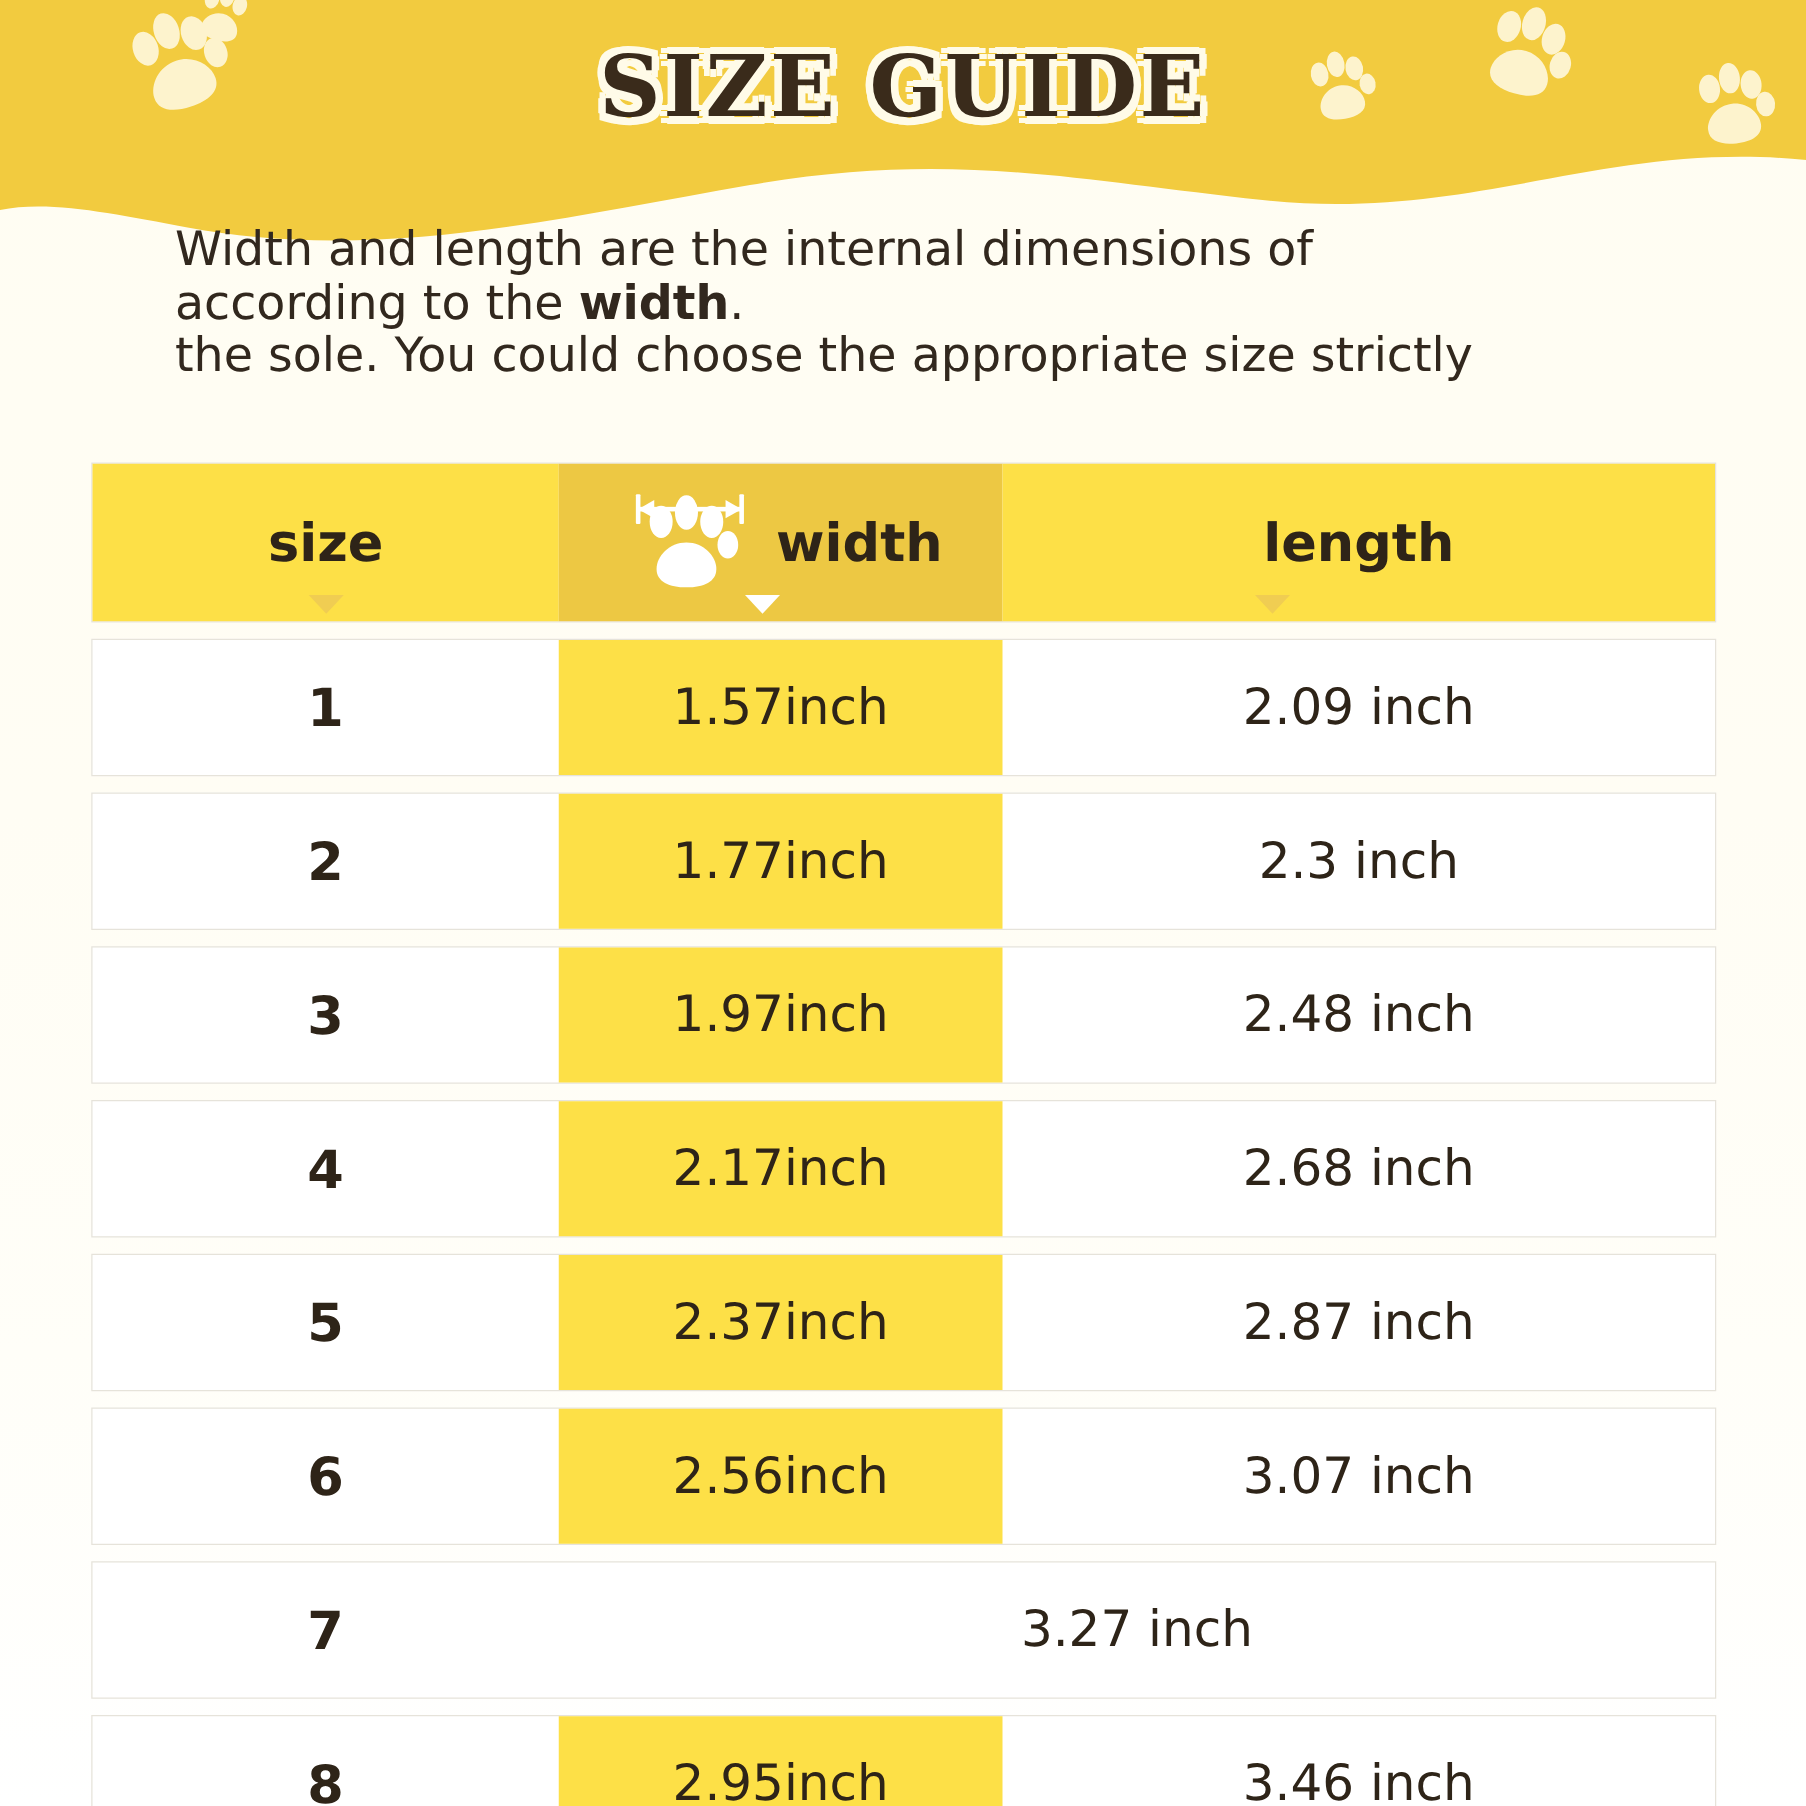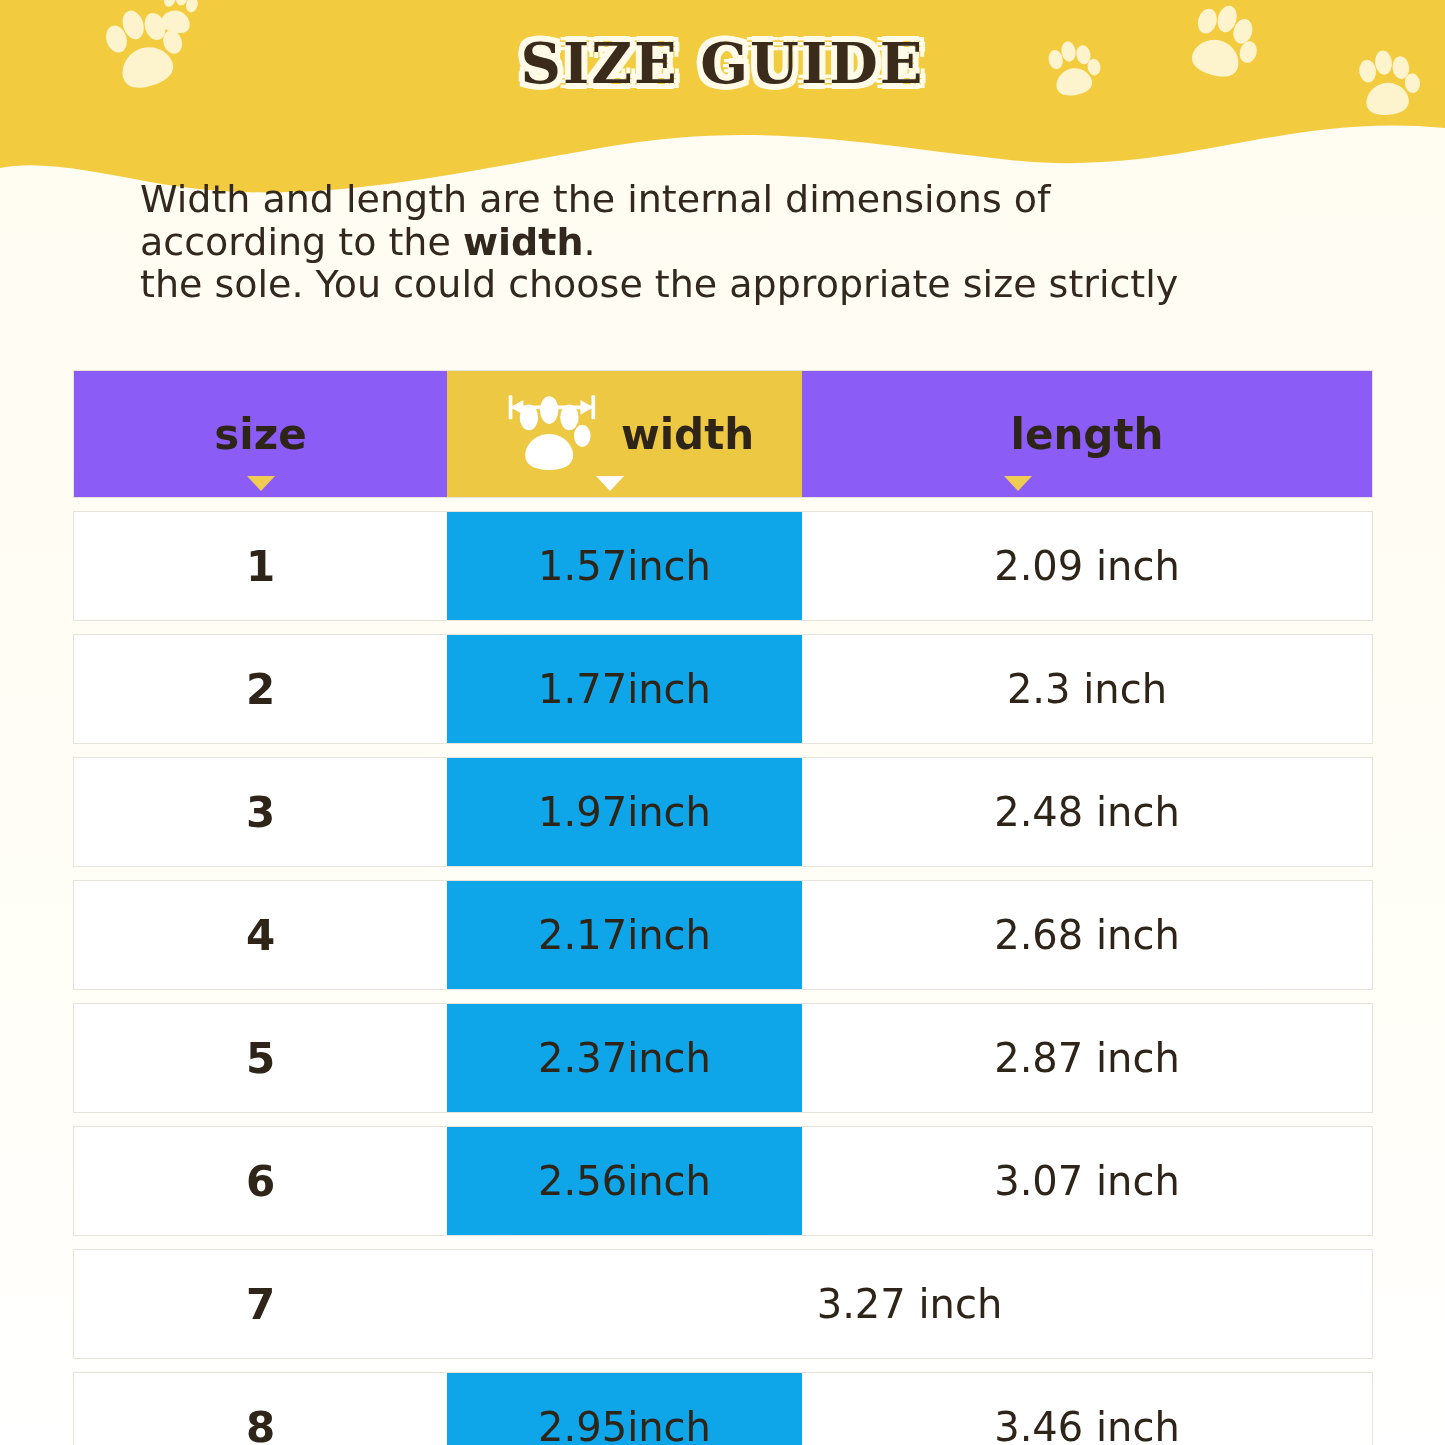--- a/index.html
+++ b/index.html
@@ -43,21 +43,21 @@
   }
 
   .title {
     position: absolute;
     top: 30px;
     left: 0;
     width: 1445px;
     text-align: center;
     font-family: "DejaVu Serif", serif;
     font-weight: bold;
-    font-size: 56px;
+    font-size: 68px;
     letter-spacing: 2px;
     color: #3a2b1b;
     -webkit-text-stroke: 0px;
     text-shadow:
       -5px -5px 0 #fffbe8, 5px -5px 0 #fffbe8, -5px 5px 0 #fffbe8, 5px 5px 0 #fffbe8,
       -6px 0 0 #fffbe8, 6px 0 0 #fffbe8, 0 -6px 0 #fffbe8, 0 6px 0 #fffbe8;
     z-index: 5;
   }
 
   
@@ -94,25 +94,25 @@
     height: 128px;
     margin-bottom: 13px;
   }
   .cell {
     display: flex;
     align-items: center;
     justify-content: center;
     box-sizing: border-box;
   }
   .c-size   { width: 373px; }
-  .c-width  { width: 355px; background: #0ea5e9; }
+  .c-width  { width: 355px; background: #fde047; }
   .c-length { flex: 1; }
 
   .row.header .c-size,
-  .row.header .c-length { background: #8b5cf6; }
+  .row.header .c-length { background: #fde047; }
   .row.header .c-width { background: #edc843; }
 
   .hdr-text {
     font-size: 42px;
     font-weight: bold;
     color: #2e2418;
   }
   .val {
     font-size: 40px;
     color: #2e2418;

